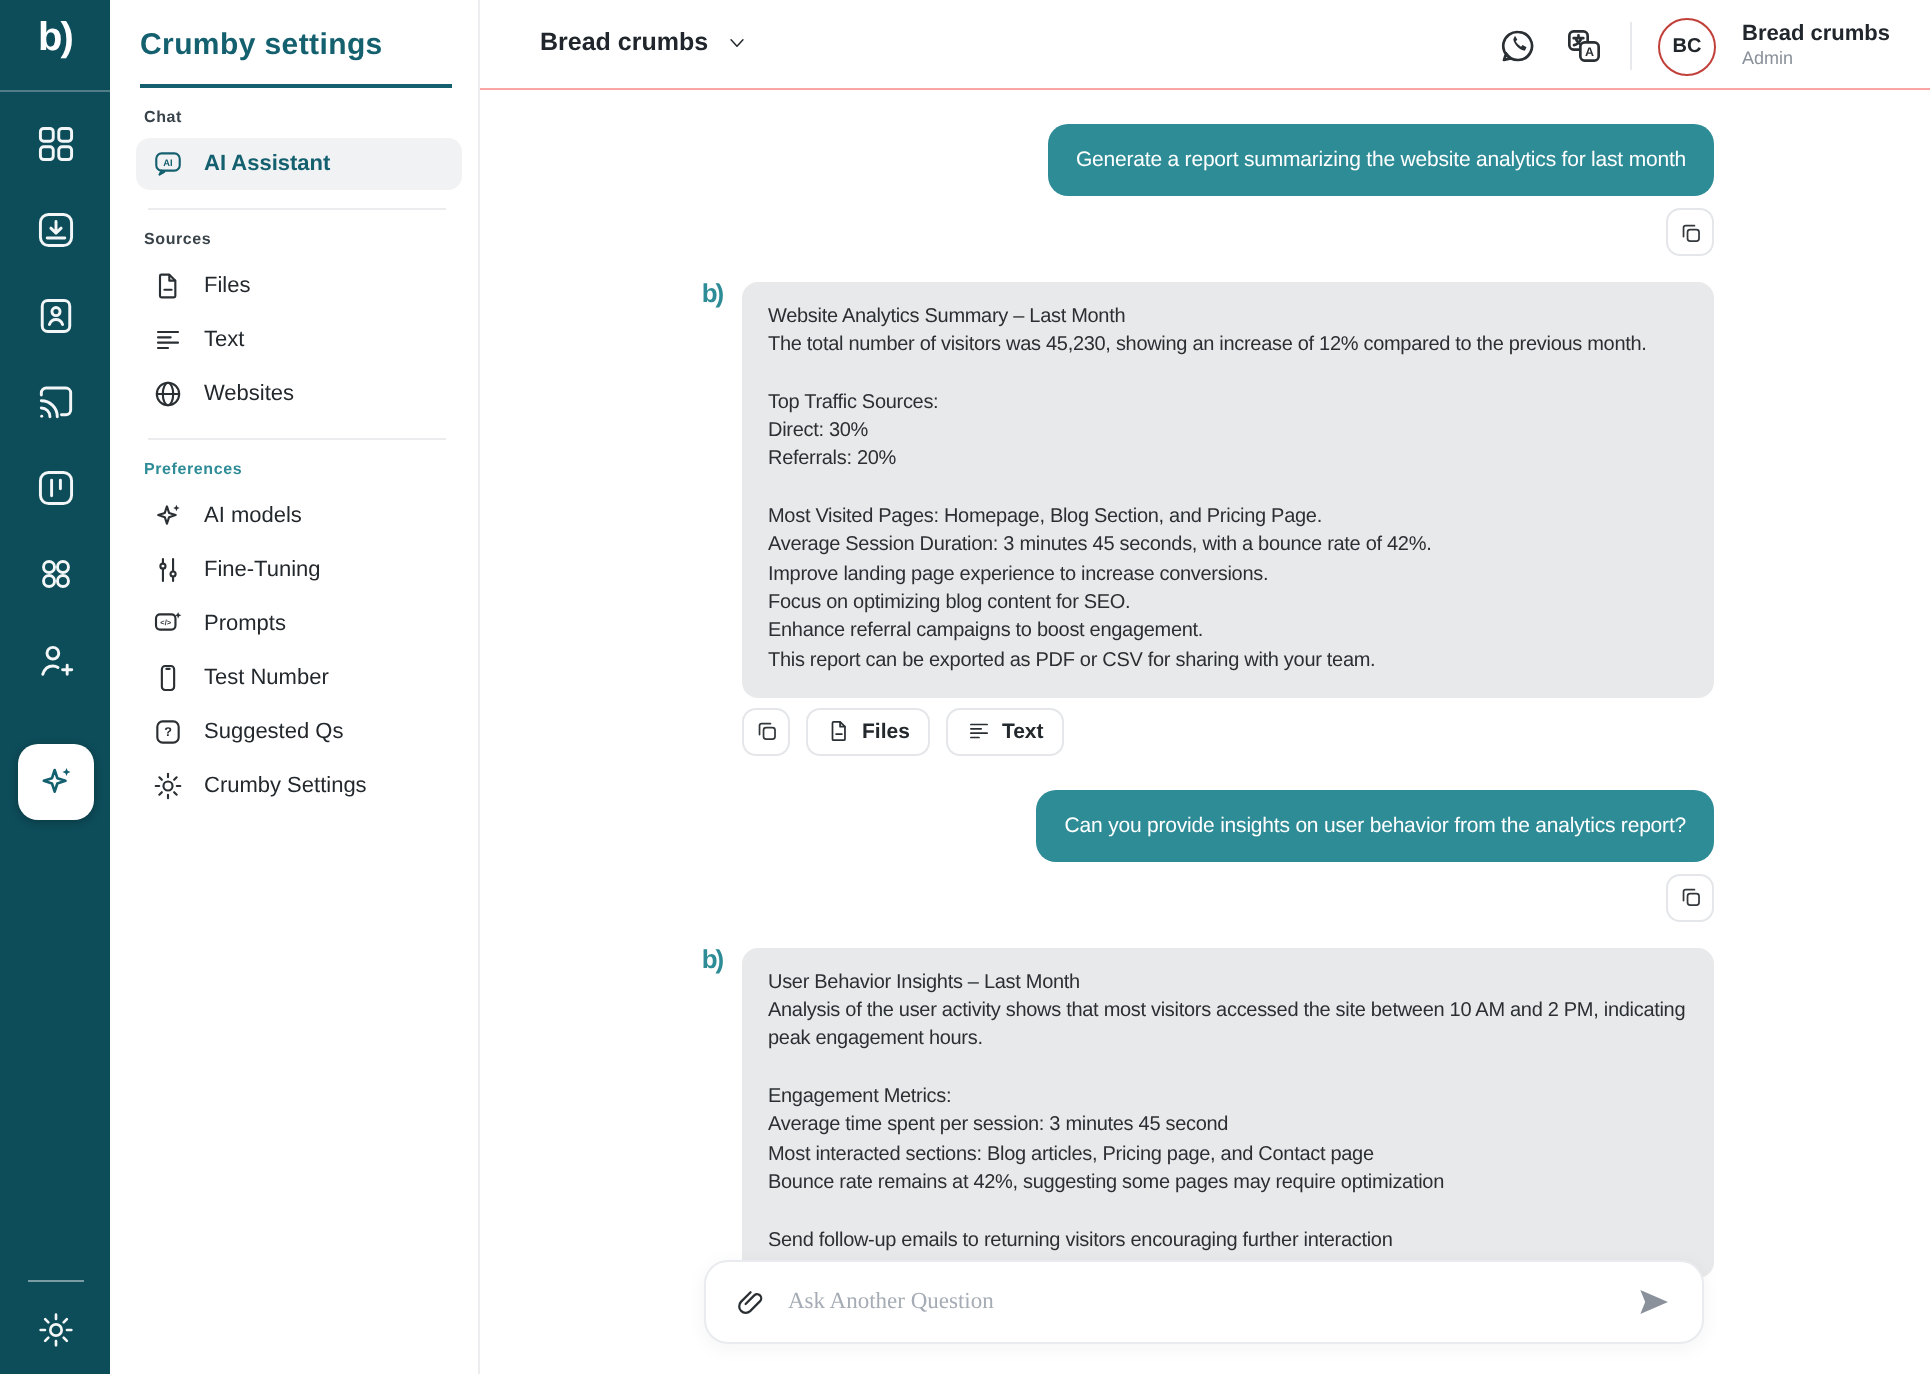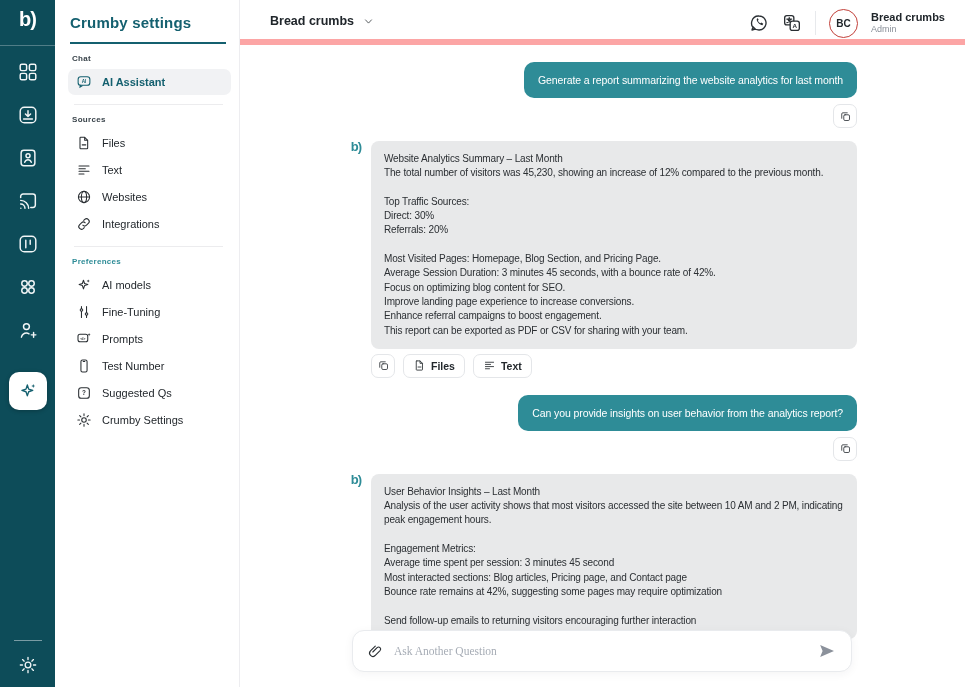--- a/index.html
+++ b/index.html
@@ -24,21 +24,21 @@
   .sb-section-label.accent { color:#2E8C97; }
   .sb-item { display:flex; align-items:center; gap:10px; height:26px; padding:4px 8px; border-radius:7px; font-size:11px; color:#23282d; cursor:pointer; }
   .sb-item + .sb-item { margin-top:1px; }
   .sb-item .icon { color:#2a2f33; }
   .sb-item.active { background:#f1f2f4; color:#14606F; font-weight:700; }
   .sb-item.active .icon { color:#14606F; }
   .sb-divider { border-top:1px solid #ececee; margin:9px 8px 0 6px; }
 
   
   .main { position:absolute; left:240px; top:0; right:0; bottom:0; background:#fff; }
-  .hdr { position:absolute; left:0; top:0; right:0; height:45px; background:#fff; border-bottom:6px solid #fca5a5; }
+  .hdr { position:absolute; left:0; top:0; right:0; height:45px; background:#fff; border-bottom:1px solid #fca5a5; }
   .hdr-bc { position:absolute; left:30px; top:14px; display:flex; align-items:center; gap:9px; font-size:12.5px; font-weight:600; color:#20262b; cursor:pointer; }
   .hdr-right { position:absolute; right:20px; top:8px; height:30px; display:flex; align-items:center; gap:13px; }
   .hdr-ic { width:20px; height:20px; color:#2a2f33; cursor:pointer; }
   .hdr-vr { width:1px; height:24px; background:#e7e9ec; }
   .avatar { width:29px; height:29px; border-radius:50%; border:1.5px solid #C2403A; background:#fff; display:flex; align-items:center; justify-content:center; font-size:10px; font-weight:700; color:#20262b; cursor:pointer; }
   .hdr-user { display:flex; flex-direction:column; line-height:1.25; }
   .hdr-user .nm { font-size:11px; font-weight:700; color:#20262b; }
   .hdr-user .rl { font-size:9px; color:#8a9099; }
 
   
@@ -200,29 +200,20 @@
         <div class="sb-item">
           <span class="icon i16">
             <svg viewBox="0 0 24 24" fill="none" stroke="currentColor" stroke-width="1.6" stroke-linecap="round" stroke-linejoin="round">
               <circle cx="12" cy="12" r="8.4"></circle>
               <ellipse cx="12" cy="12" rx="3.9" ry="8.4"></ellipse>
               <path d="M3.8 12h16.4"></path>
             </svg>
           </span>
           <span>Websites</span>
         </div>
-        <div class="sb-item">
-          <span class="icon i16">
-            <svg viewBox="0 0 24 24" fill="none" stroke="currentColor" stroke-width="1.6" stroke-linecap="round" stroke-linejoin="round">
-              <path d="M10.2 13.8a4 4 0 0 0 5.6 0l3-3a4 4 0 0 0-5.7-5.6L11.6 6.7"></path>
-              <path d="M13.8 10.2a4 4 0 0 0-5.6 0l-3 3a4 4 0 0 0 5.7 5.6l1.5-1.5"></path>
-            </svg>
-          </span>
-          <span>Integrations</span>
-        </div>
         <div class="sb-divider"></div>
         <div class="sb-section-label accent">Preferences</div>
         <div class="sb-item">
           <span class="icon i16">
             <svg viewBox="0 0 24 24" fill="none" stroke="currentColor" stroke-width="1.6" stroke-linecap="round" stroke-linejoin="round">
               <path d="M11.2 4.8l1.6 4.9 4.9 1.6-4.9 1.6-1.6 4.9-1.6-4.9-4.9-1.6 4.9-1.6z"></path>
               <path d="M18.3 3.6l.7 1.7 1.7.7-1.7.7-.7 1.7-.7-1.7-1.7-.7 1.7-.7z" fill="currentColor" stroke="none"></path>
             </svg>
           </span>
           <span>AI models</span>
@@ -328,22 +319,22 @@
           <div class="bot-bubble">
             <div class="bline">Website Analytics Summary – Last Month</div>
             <div class="bline">The total number of visitors was 45,230, showing an increase of 12% compared to the previous month.</div>
             <div class="bline"></div>
             <div class="bline">Top Traffic Sources:</div>
             <div class="bline">Direct: 30%</div>
             <div class="bline">Referrals: 20%</div>
             <div class="bline"></div>
             <div class="bline">Most Visited Pages: Homepage, Blog Section, and Pricing Page.</div>
             <div class="bline">Average Session Duration: 3 minutes 45 seconds, with a bounce rate of 42%.</div>
+            <div class="bline">Improve landing page experience to increase conversions.</div>
             <div class="bline">Focus on optimizing blog content for SEO.</div>
-            <div class="bline">Improve landing page experience to increase conversions.</div>
             <div class="bline">Enhance referral campaigns to boost engagement.</div>
             <div class="bline">This report can be exported as PDF or CSV for sharing with your team.</div>
           </div>
         </div>
         <div class="actions-row">
           <button class="sq-btn">
             <span class="icon i13">
               <svg viewBox="0 0 24 24" fill="none" stroke="currentColor" stroke-width="1.6" stroke-linecap="round" stroke-linejoin="round">
                 <rect x="8.8" y="8.8" width="10.6" height="10.6" rx="2.4"></rect>
                 <path d="M15.2 5.2H7.1a2 2 0 0 0-2 2v8.1"></path>

